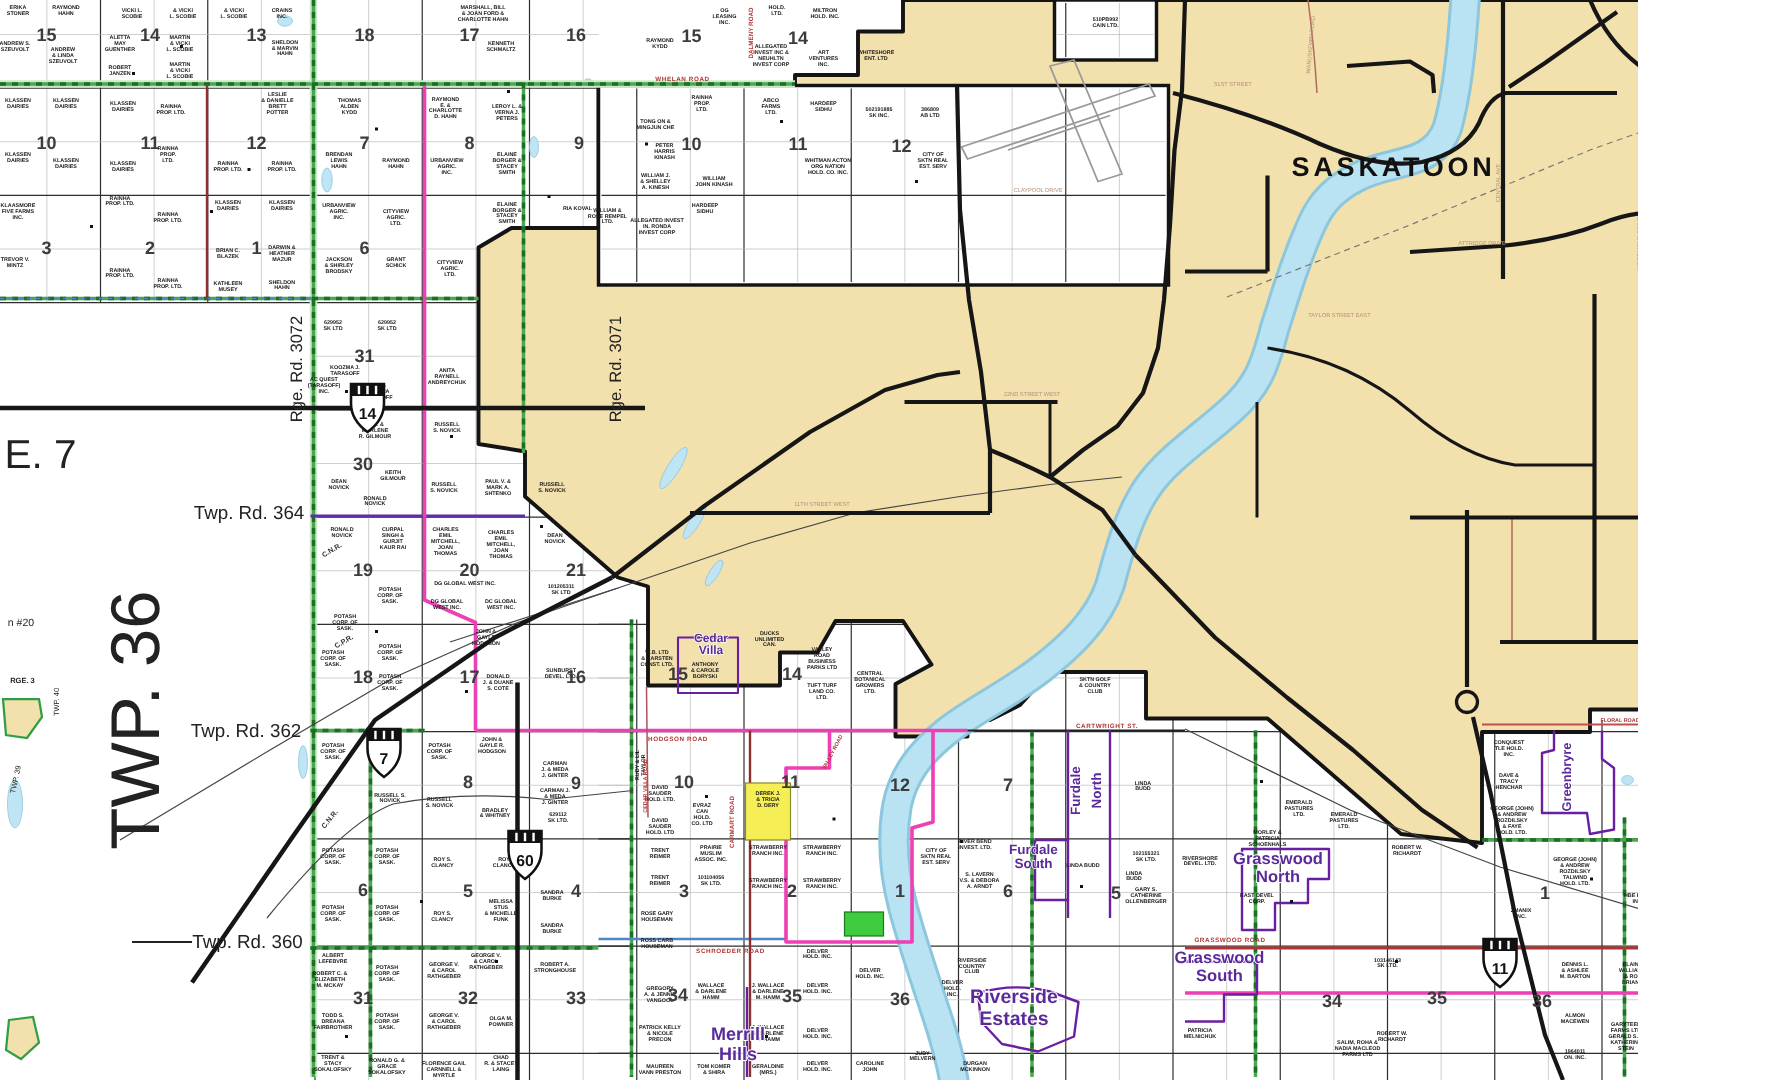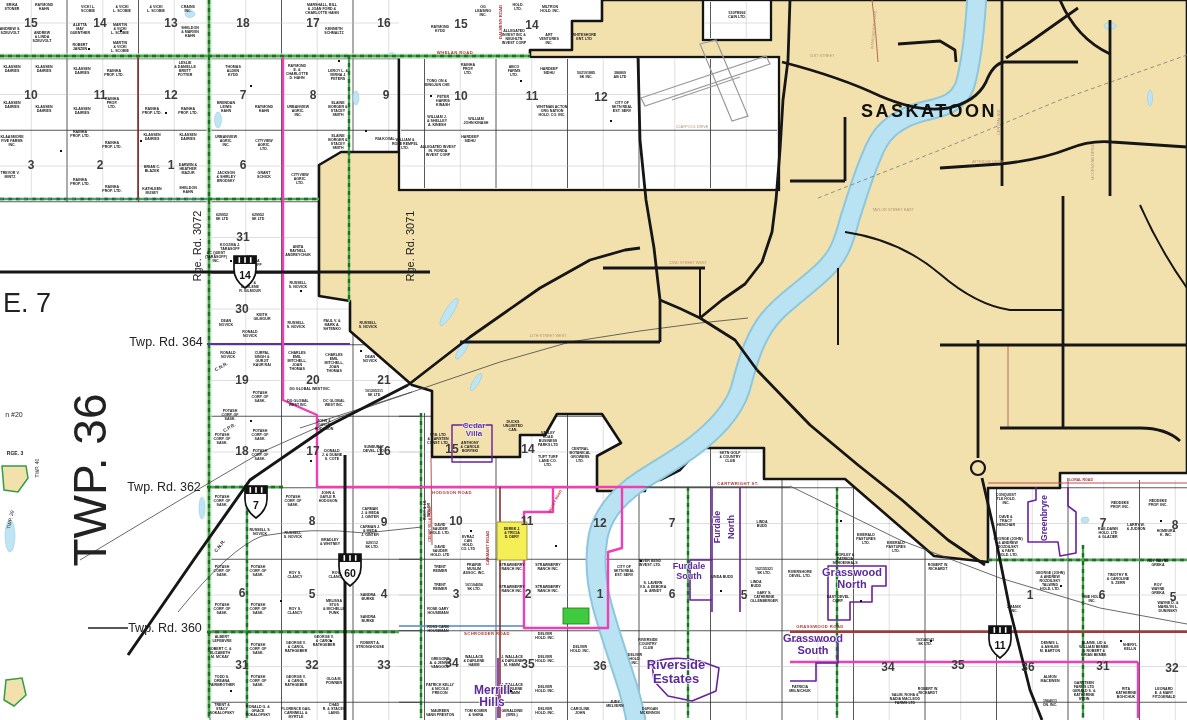--- a/index.html
+++ b/index.html
@@ -1,16 +1,16 @@
 <!DOCTYPE html>
 <html><head>
 <meta charset="utf-8">
 <style>
   html,body{margin:0;padding:0;background:#fff;}
-  #stage{position:relative;width:1187px;height:720px;overflow:hidden;background:#3b82f6;}
+  #stage{position:relative;width:1092px;height:720px;overflow:hidden;background:#3b82f6;}
   svg{position:absolute;left:0;top:0;}
   svg text{font-family:"Liberation Sans","DejaVu Sans",sans-serif;}
 </style>
 </head>
 <body>
 
 <div id="stage">
   <svg id="map-svg" width="1187" height="720" viewBox="0 0 1187 720">
       <rect x="0" y="0" width="1187" height="720" fill="#ffffff"></rect>
       <line x1="31.25" y1="0" x2="31.25" y2="202" stroke="#b8b8b8" stroke-width="0.45"></line>

